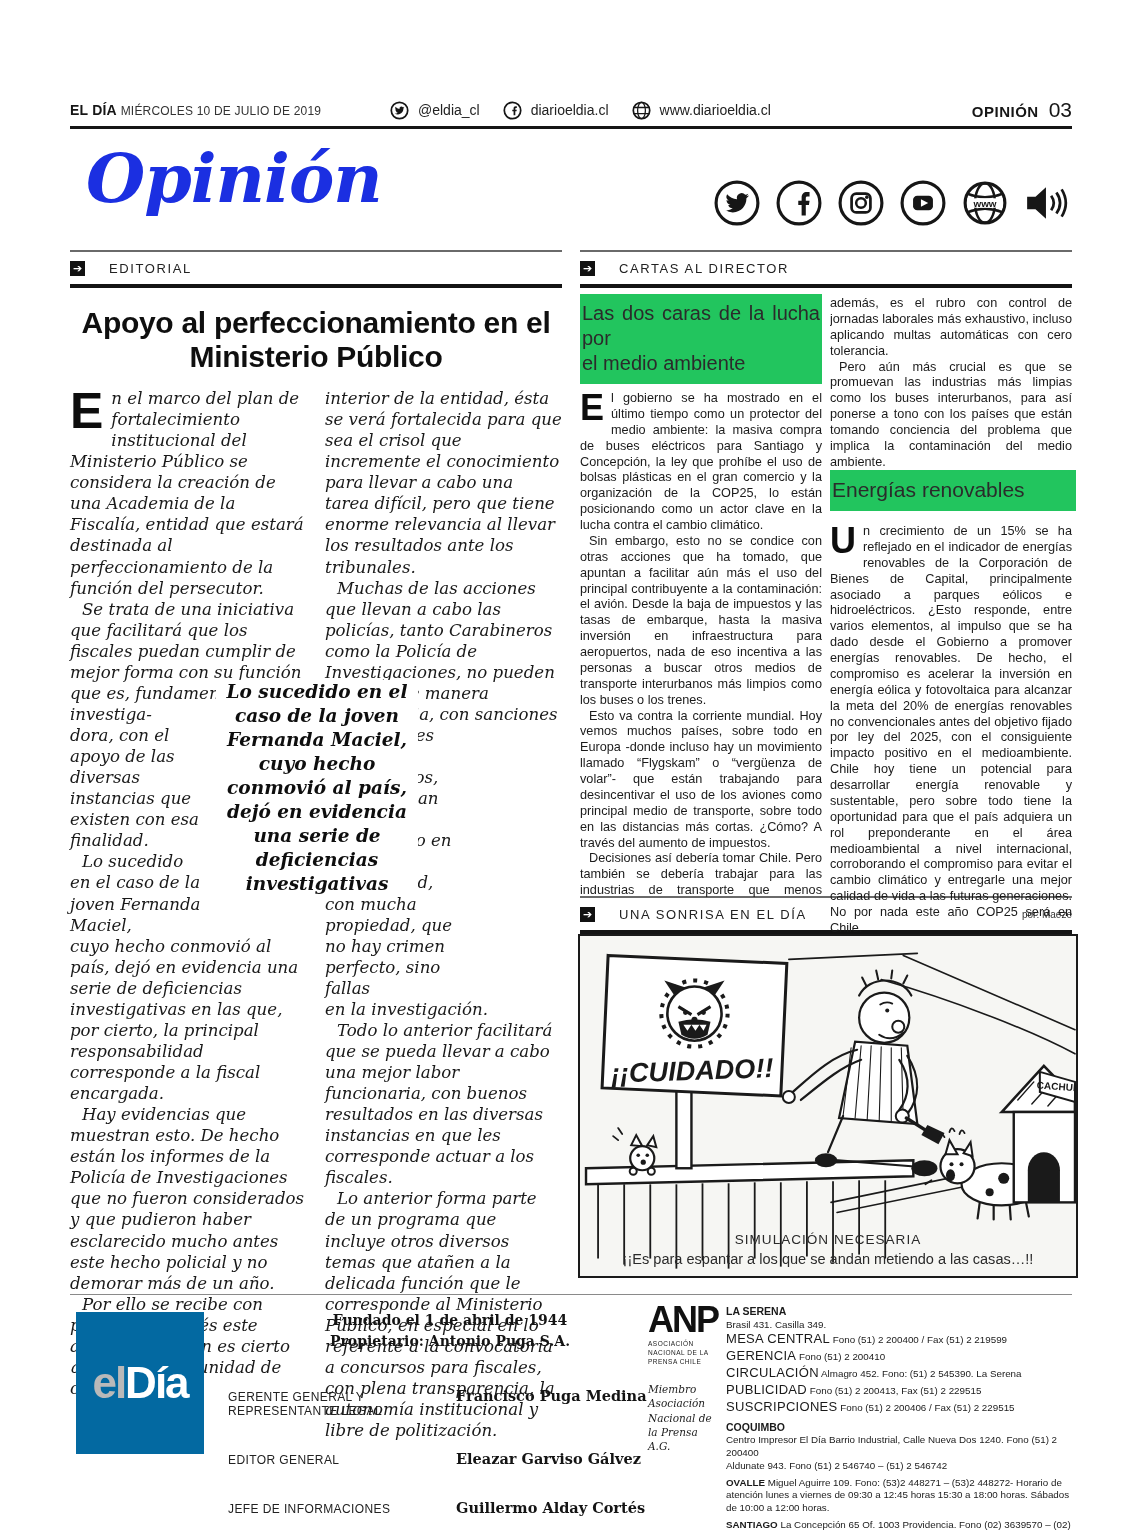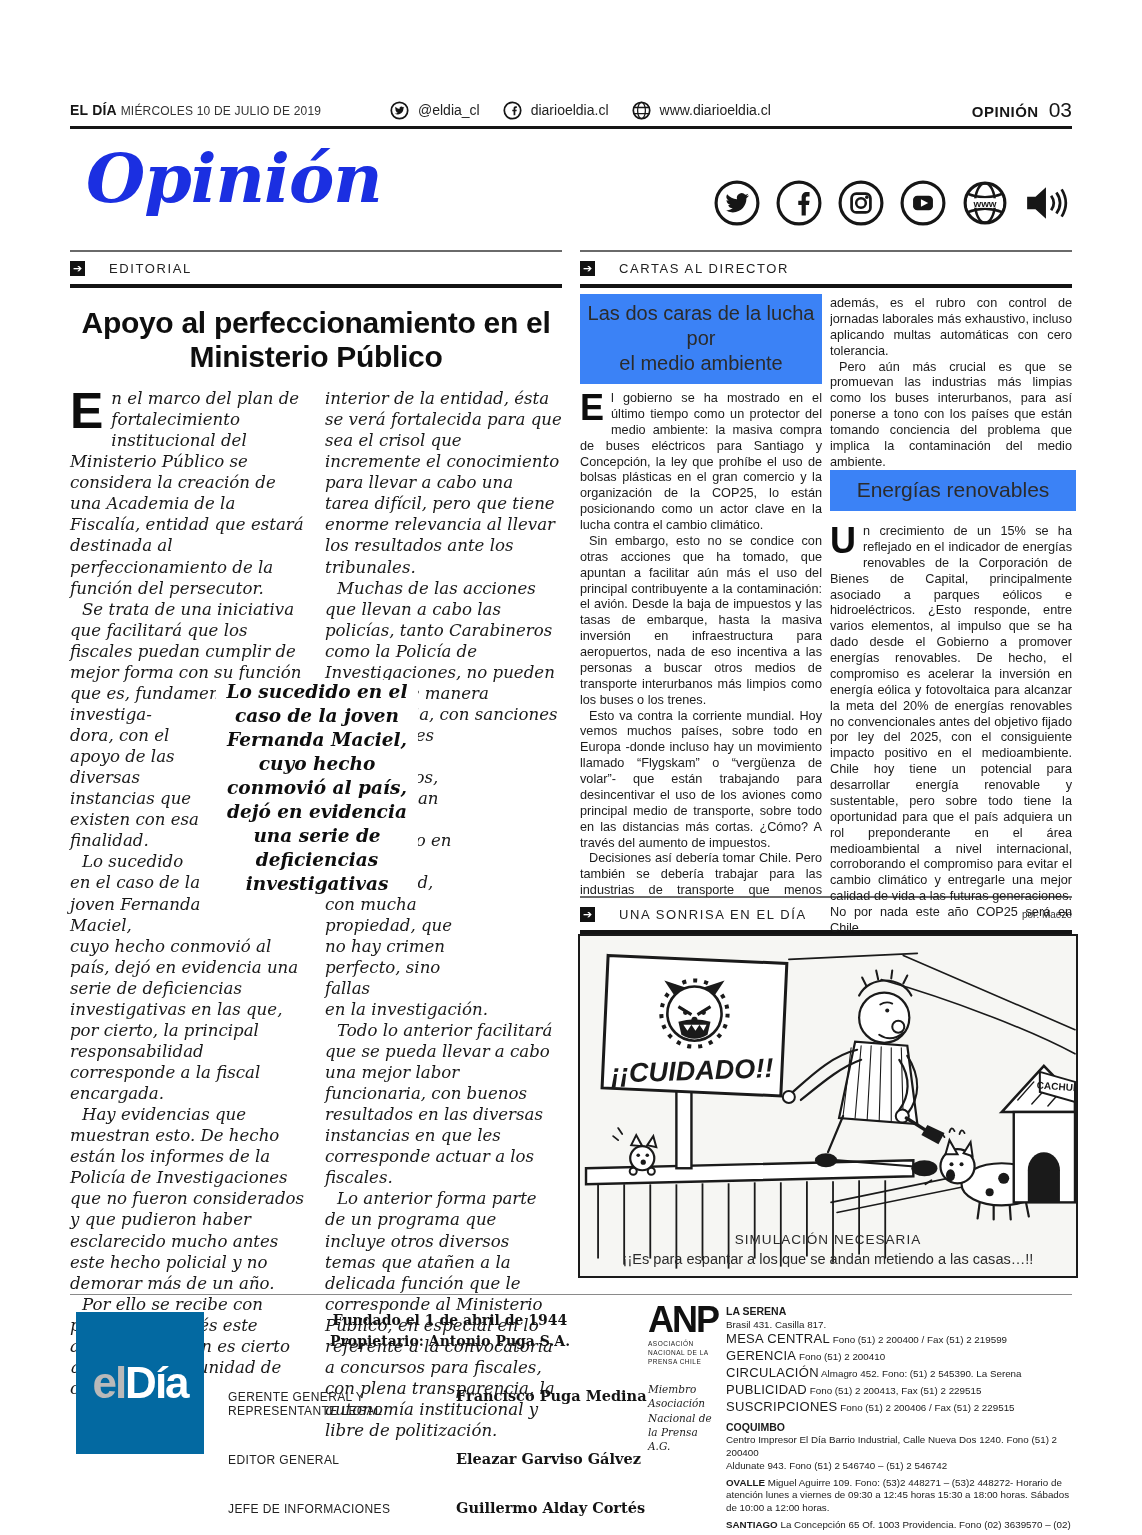--- a/index.html
+++ b/index.html
@@ -48,21 +48,21 @@
   .ed-body p.ind{text-indent:12px;}
   .dropcap-ed{float:left;font-family:"Liberation Sans",sans-serif;font-style:normal;font-weight:bold;
               font-size:50px;line-height:.82;margin:3px 8px 0 0;color:#0d0d0d;}
   .narrow1{width:138px;}
   .narrow2{width:142px;margin-left:95px;}
   .pull-quote{position:absolute;left:146px;top:292px;width:202px;text-align:center;
               font-family:"DejaVu Serif",serif;font-style:italic;font-weight:bold;
               font-size:18.5px;line-height:1.3;color:#0e0e0e;background:#fff;}
 
   
-  .letter-title{background:#3b82f6;text-align:center;color:#2b2b2b;padding:7px 2px 8px 2px;}
+  .letter-title{background:#22c55e;color:#2b2b2b;padding:7px 2px 8px 2px;}
   .letter-title .tl{display:block;font-size:20px;line-height:1.25;}
   .cartas-col{position:absolute;width:242px;font-size:12.7px;line-height:1.25;text-align:justify;color:#1b1b1b;}
   #cartas-col1{left:580px;top:294px;height:604px;overflow:hidden;}
   #cartas-col2{left:830px;top:296px;height:600px;}
   .cartas-col p{margin:0;}
   .cartas-col p.ind{text-indent:9px;}
   .dropcap-ct{float:left;font-weight:bold;font-size:36px;line-height:.8;margin:3px 7px 0 0;color:#0d0d0d;}
   .lt-body{margin-top:7px;}
   .sig{text-align:right;margin-top:8px;}
   .sig .sn{font-weight:bold;font-size:11.5px;display:block;}
@@ -387,21 +387,21 @@
   </div>
 
   <div class="anp">
     <div class="anp-big">ANP</div>
     <div class="anp-sub">ASOCIACIÓN NACIONAL DE LA PRENSA CHILE</div>
     <div class="member">Miembro Asociación Nacional de la Prensa A.G.</div>
   </div>
 
   <div class="addresses">
     <div class="city">LA SERENA</div>
-    <div>Brasil 431. Casilla 817.</div>
+    <div>Brasil 431. Casilla 349.</div>
     <div><span class="sc">MESA CENTRAL</span> <span>Fono (51) 2 200400 / Fax (51) 2 219599</span></div>
     <div><span class="sc">GERENCIA</span> <span>Fono (51) 2 200410</span></div>
     <div><span class="sc">CIRCULACIÓN</span> <span>Almagro 452. Fono: (51) 2 545390. La Serena</span></div>
     <div><span class="sc">PUBLICIDAD</span> <span>Fono (51) 2 200413, Fax (51) 2 229515</span></div>
     <div><span class="sc">SUSCRIPCIONES</span> <span>Fono (51) 2 200406 / Fax (51) 2 229515</span></div>
     <div class="city">COQUIMBO</div>
     <div>Centro Impresor El Día Barrio Industrial, Calle Nueva Dos 1240. Fono (51) 2 200400</div>
     <div>Aldunate 943. Fono (51) 2 546740 – (51) 2 546742</div>
     <div class="blk"><span class="inline-city">OVALLE</span> <span>Miguel Aguirre 109. Fono: (53)2 448271 – (53)2 448272- Horario de atención lunes a viernes de 09:30 a 12:45 horas 15:30 a 18:00 horas. Sábados de 10:00 a 12:00 horas.</span></div>
     <div class="blk"><span class="inline-city">SANTIAGO</span> <span>La Concepción 65  Of. 1003 Providencia. Fono (02) 3639570 – (02) 3600322.</span></div>

